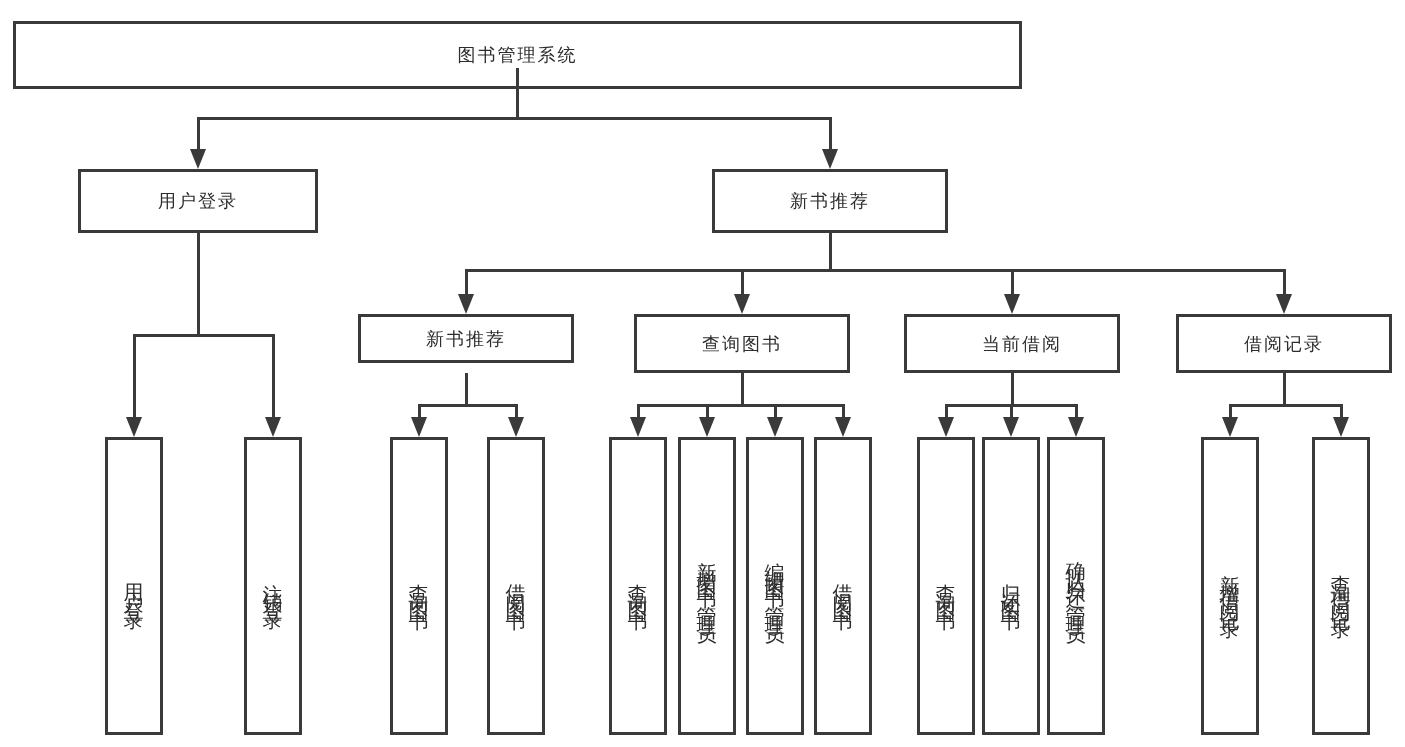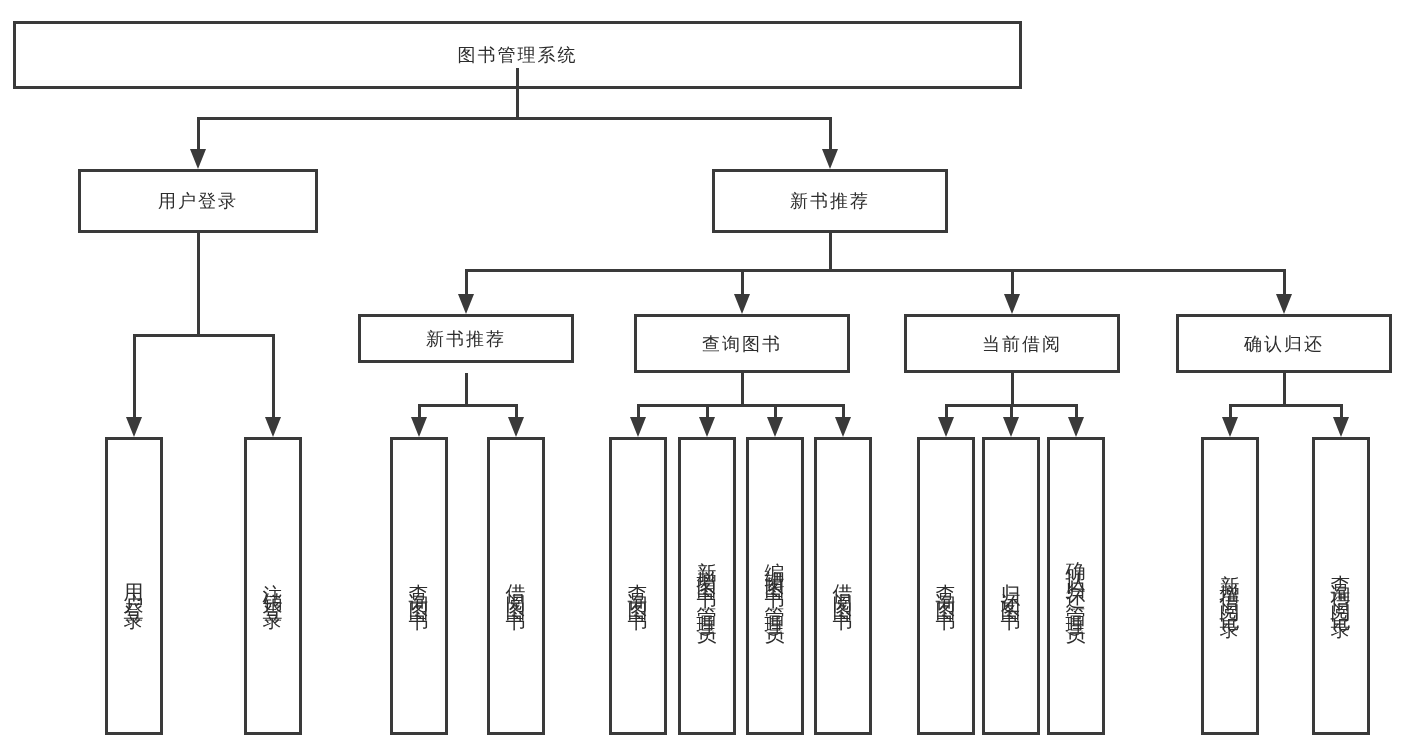--- a/index.html
+++ b/index.html
@@ -79,21 +79,21 @@
   <div class="vl" style="left:741px;top:269px;height:25px;"></div>
   <div class="ar" style="left:734px;top:294px;"></div>
   <div class="vl" style="left:1011px;top:269px;height:25px;"></div>
   <div class="ar" style="left:1004px;top:294px;"></div>
   <div class="vl" style="left:1283px;top:269px;height:25px;"></div>
   <div class="ar" style="left:1276px;top:294px;"></div>
 
   <div class="box hbox" style="left:358px;top:314px;width:216px;height:49px;">新书推荐</div>
   <div class="box hbox" style="left:634px;top:314px;width:216px;height:59px;">查询图书</div>
   <div class="box hbox" style="left:904px;top:314px;width:216px;height:59px;padding-left:20px;">当前借阅</div>
-  <div class="box hbox" style="left:1176px;top:314px;width:216px;height:59px;">确认归还</div>
+  <div class="box hbox" style="left:1176px;top:314px;width:216px;height:59px;">借阅记录</div>
 
   <div class="vl" style="left:465px;top:373px;height:31px;"></div>
   <div class="hl" style="left:418px;top:404px;width:99px;"></div>
   <div class="vl" style="left:418px;top:404px;height:13px;"></div>
   <div class="ar" style="left:411px;top:417px;"></div>
   <div class="vl" style="left:515px;top:404px;height:13px;"></div>
   <div class="ar" style="left:508px;top:417px;"></div>
 
   <div class="vl" style="left:741px;top:373px;height:31px;"></div>
   <div class="hl" style="left:637px;top:404px;width:207px;"></div>

